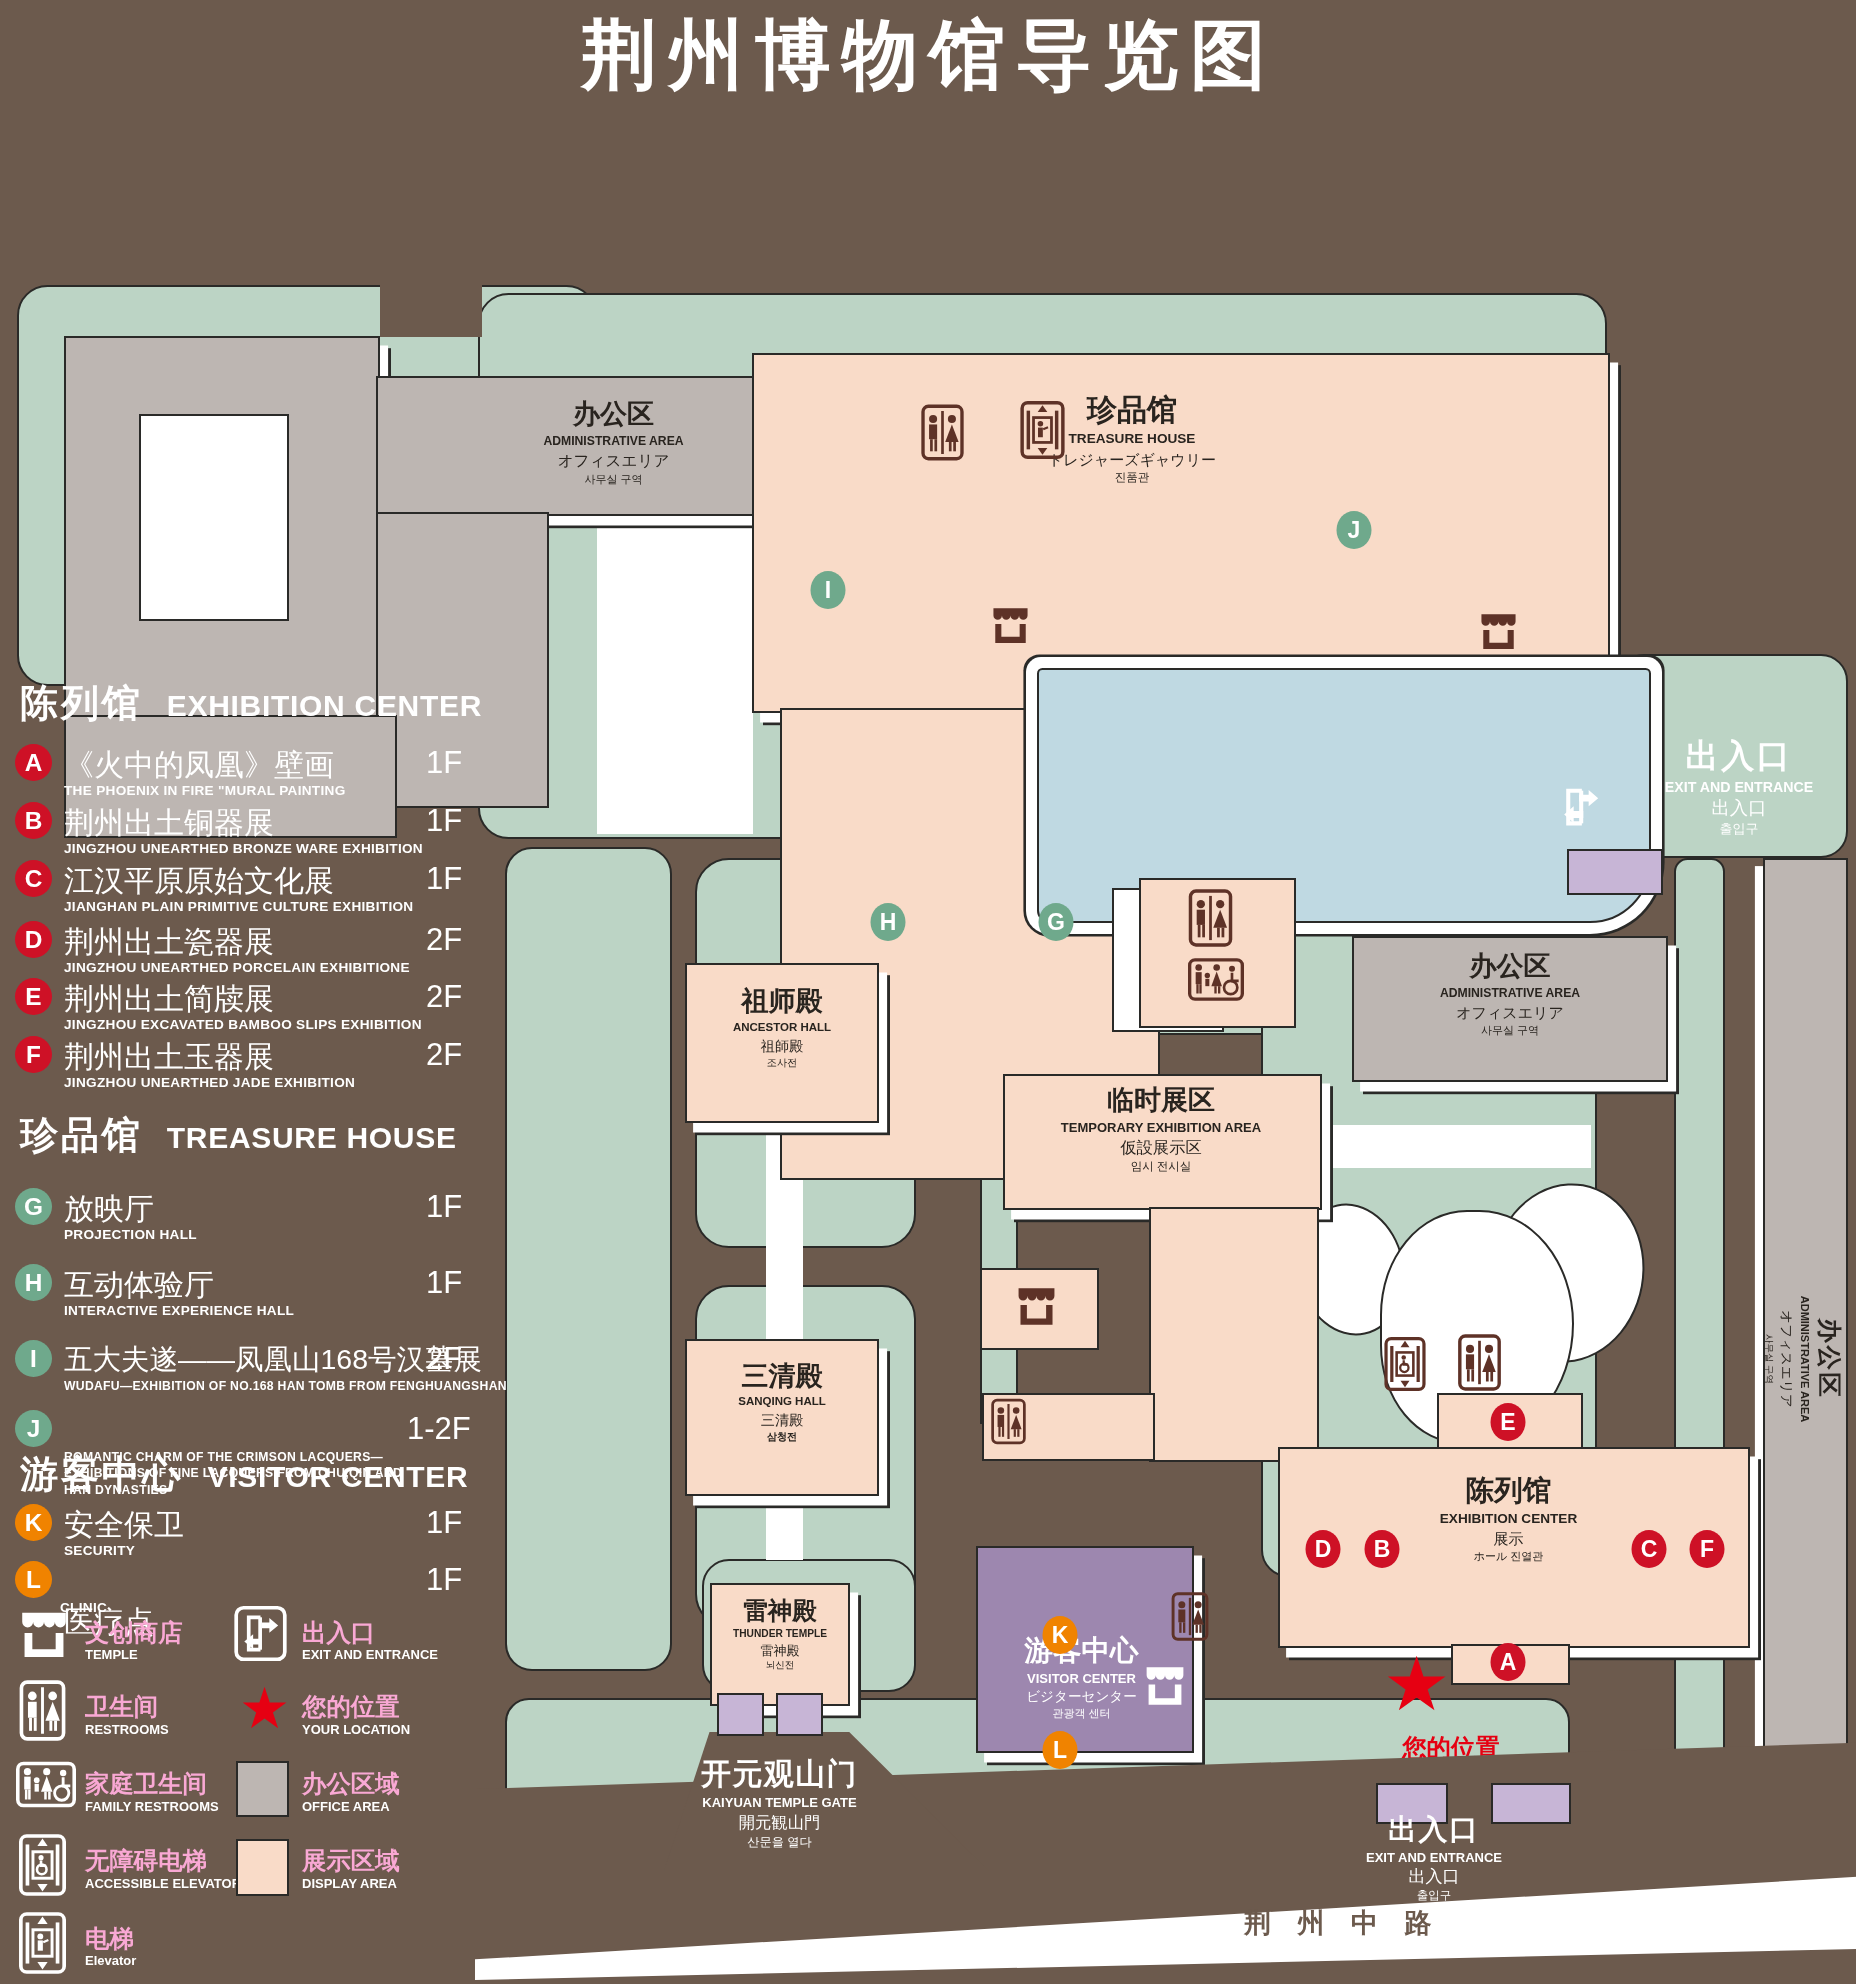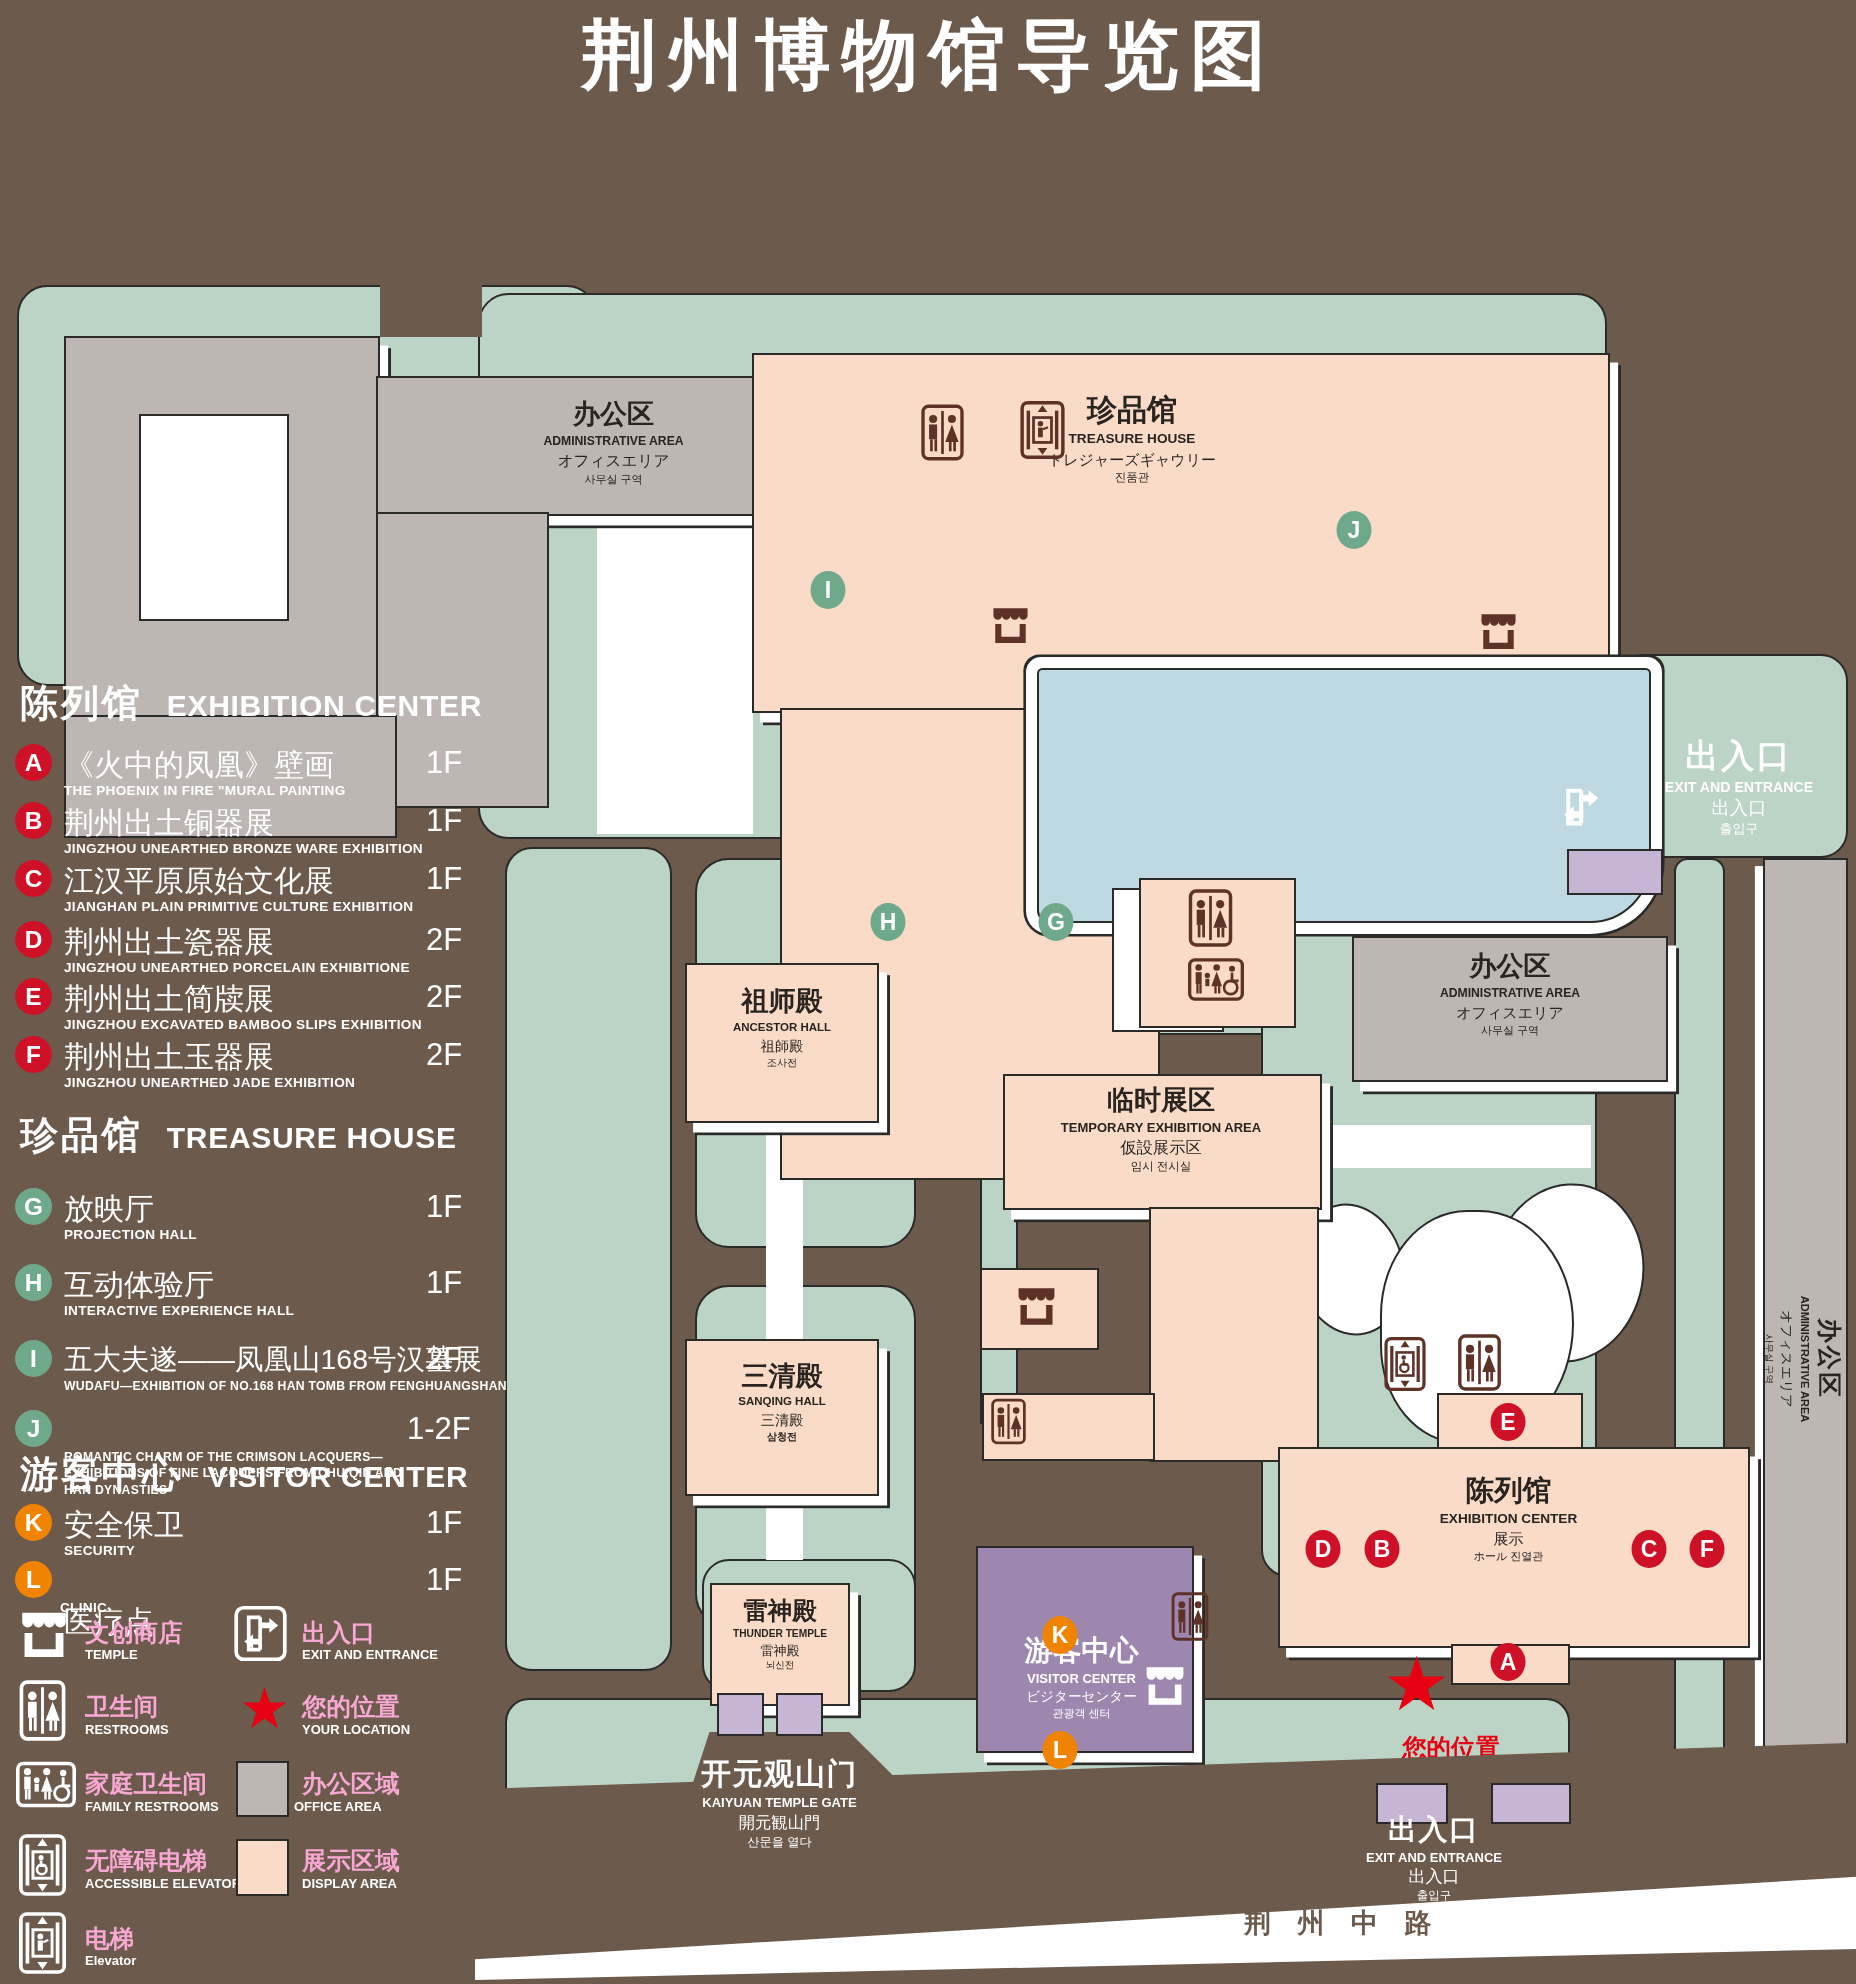--- a/index.html
+++ b/index.html
@@ -513,21 +513,21 @@
       <rect x="45" y="42" width="3.5" height="11" fill="#FFFFFF"></rect>
       <circle cx="66" cy="16" r="4.5" fill="#FFFFFF"></circle>
       <path d="M66,22 v12 h10" fill="none" stroke="#FFFFFF" stroke-width="4"></path>
       <circle cx="64" cy="44" r="10" fill="none" stroke="#FFFFFF" stroke-width="4"></circle>
     </svg></span>
 <div class="sym-zh" style="left:85px;top:1768px;">家庭卫生间</div>
 <div class="sym-en" style="left:85px;top:1799px;">FAMILY RESTROOMS</div>
 
 <div class="abs" style="left:236px;top:1761px;width:49px;height:52px;background:#BDB6B2;border:2px solid #2A2A28;"></div>
 <div class="sym-zh" style="left:302px;top:1768px;">办公区域</div>
-<div class="sym-en" style="left:294px;top:1799px;">OFFICE AREA</div>
+<div class="sym-en" style="left:302px;top:1799px;">OFFICE AREA</div>
 
 <span class="icon" style="left:19px;top:1834px;">
 <svg width="47" height="62" viewBox="0 0 64 84">
       <rect x="2.5" y="2.5" width="59" height="79" rx="8" fill="none" stroke="#FFFFFF" stroke-width="5"></rect>
       <rect x="9" y="14" width="5" height="56" fill="#FFFFFF"></rect>
       <rect x="50" y="14" width="5" height="56" fill="#FFFFFF"></rect>
       <polygon points="32,6 25,16 39,16" fill="#FFFFFF"></polygon>
       <polygon points="32,78 25,68 39,68" fill="#FFFFFF"></polygon>
       <rect x="19" y="24" width="26" height="36" fill="none" stroke="#FFFFFF" stroke-width="4"></rect>
       <circle cx="30" cy="32" r="3.5" fill="#FFFFFF"></circle>

